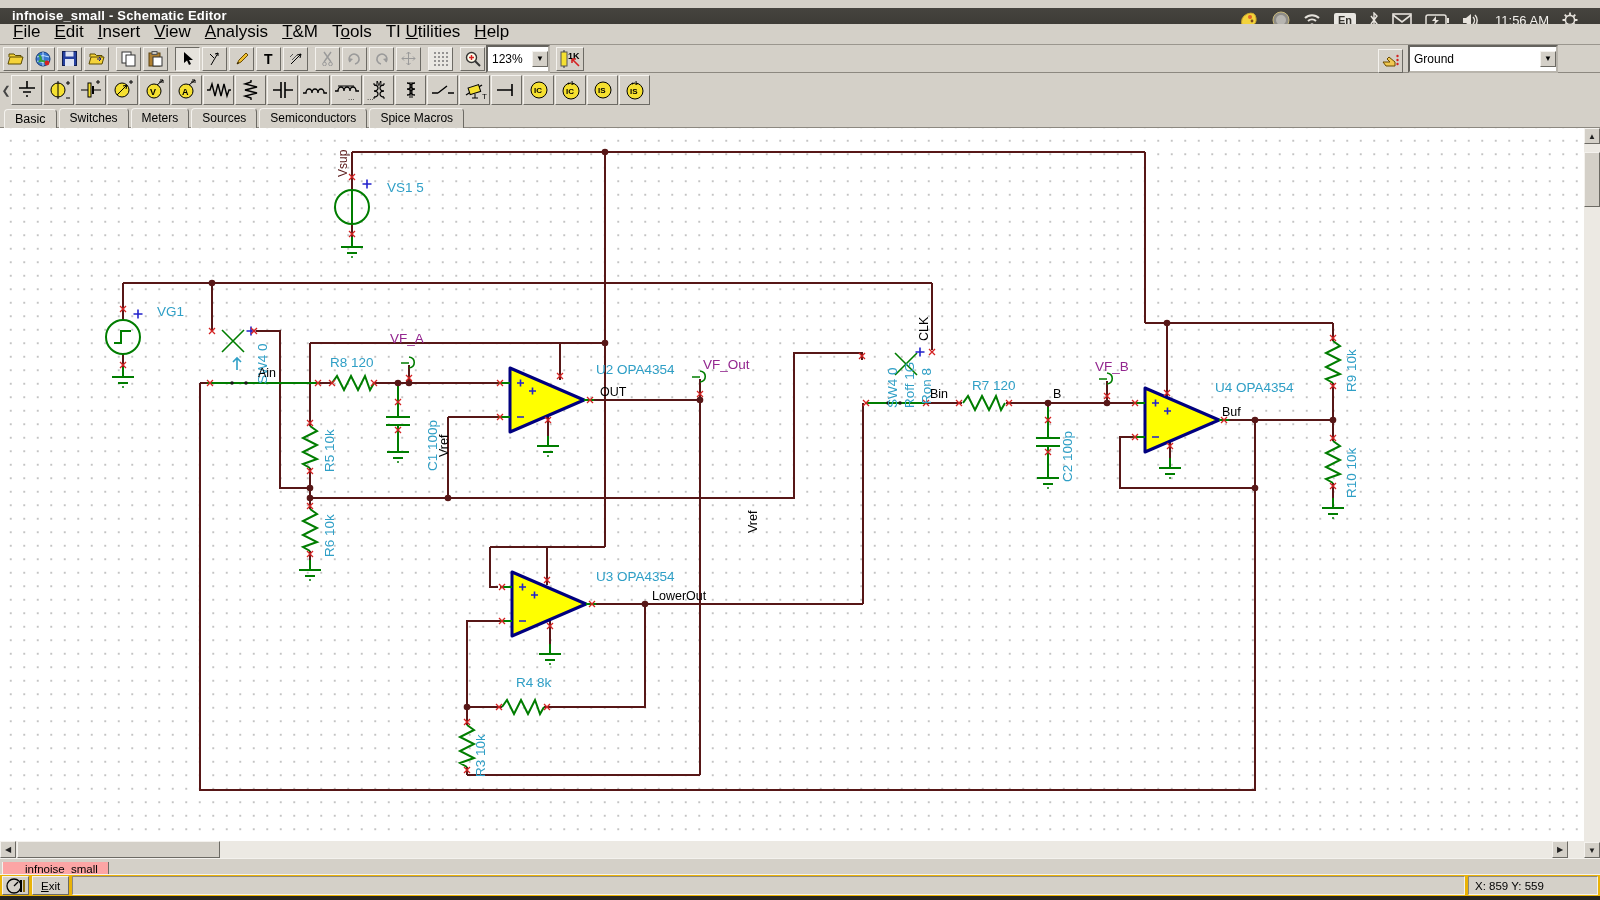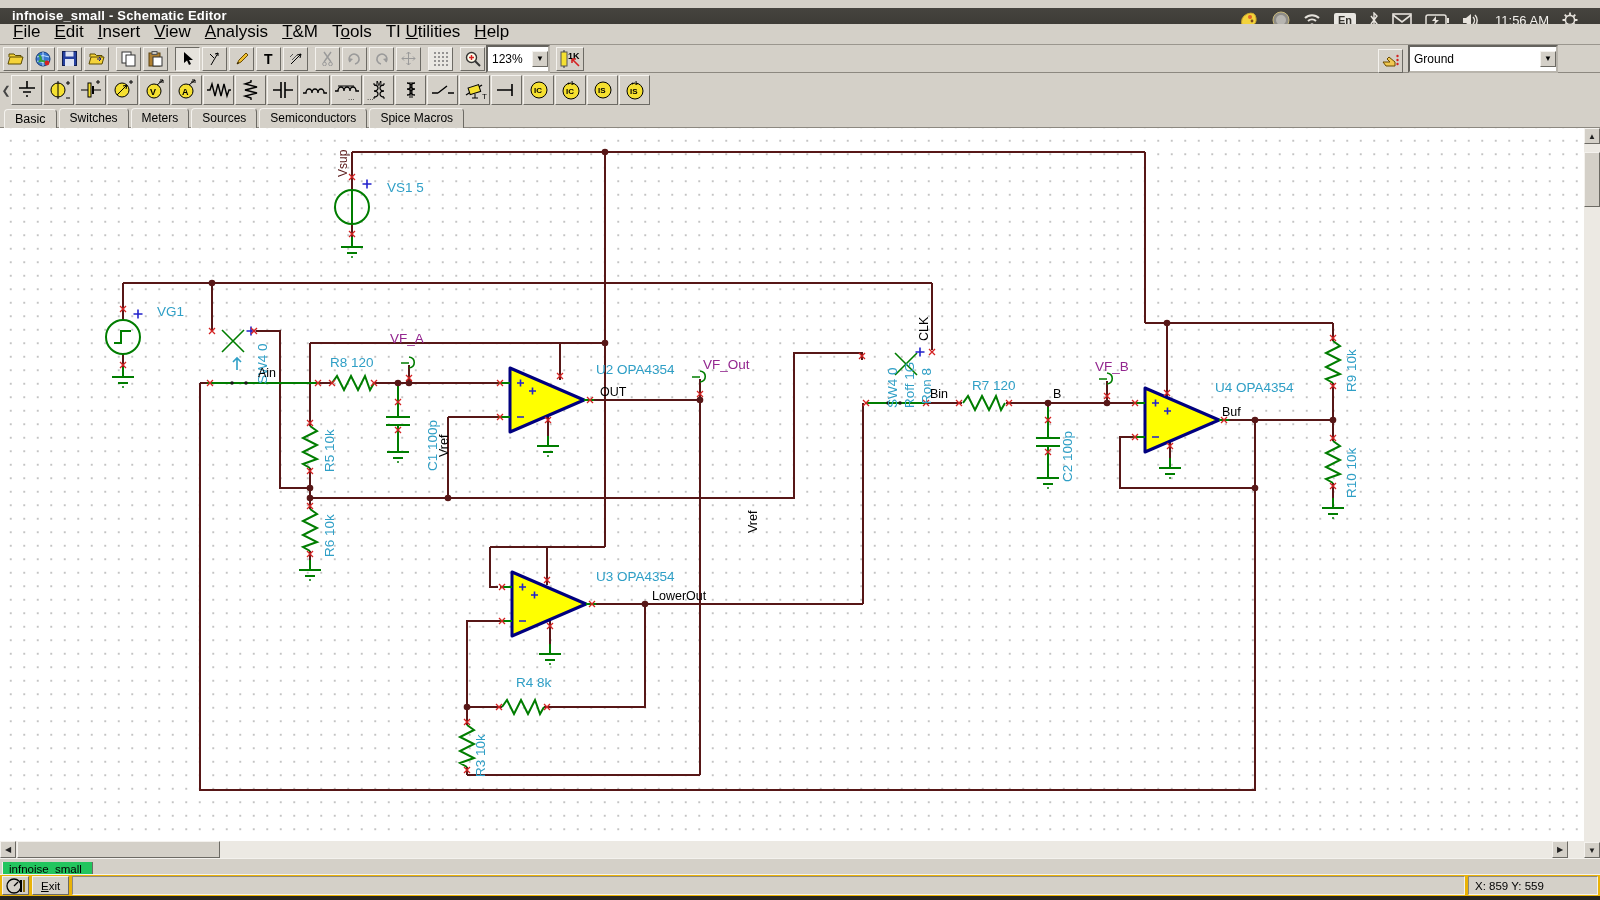--- a/index.html
+++ b/index.html
@@ -74,22 +74,22 @@
     font-size:8px; color:#222; display:flex; align-items:center; justify-content:center; }
   .sbtn.v { height:16px; }
   .hthumb { position:absolute; left:17px; top:0; width:203px; height:17px; background:#d4d0c8;
     border:1px solid; border-color:#f4f2ee #6c6a64 #6c6a64 #f4f2ee; }
   .vthumb { position:absolute; top:24px; left:0; width:16px; height:55px; background:#d4d0c8;
     border:1px solid; border-color:#f4f2ee #6c6a64 #6c6a64 #f4f2ee; }
   .vscroll .sbtn.bottom { position:absolute; bottom:0; left:0; }
   
   .doctabs { position:absolute; top:858px; left:0; width:1600px; height:16px;
     background:#d4d0c8; border-top:1px solid #f4f2ee; }
-  .doctab { display:inline-block; margin-left:2px; font-size:11.5px; padding:1px 10px 2px 6px;
-    background:#22c55e; border:1px solid #6c6a64; border-top:none;
+  .doctab { display:inline-block; margin-left:2px; font-size:11.5px; padding:1px 10px 2px 22px;
+    background:#fca5a5; border:1px solid #6c6a64; border-top:none;
     border-radius:0 0 4px 4px; border-left-color:#f4f2ee; }
   
   .statusbar { position:absolute; top:874px; left:0; width:1600px; height:22px;
     background:#eab308; display:flex; align-items:flex-end; padding:1px 2px; gap:3px;
     border-top:1px solid #f4f2ee; }
   .sb-icon { width:27px; height:19px; border:1px solid; border-color:#f4f2ee #6c6a64 #6c6a64 #f4f2ee;
     display:flex; align-items:center; justify-content:center; background:#d4d0c8; }
   .sb-btn { height:19px; padding:0 8px; font-size:11.5px; display:flex; align-items:center;
     border:1px solid; border-color:#f4f2ee #6c6a64 #6c6a64 #f4f2ee; background:#d4d0c8; }
   .sb-panel { height:19px; border:1px solid; border-color:#8c8880 #f4f2ee #f4f2ee #8c8880;

